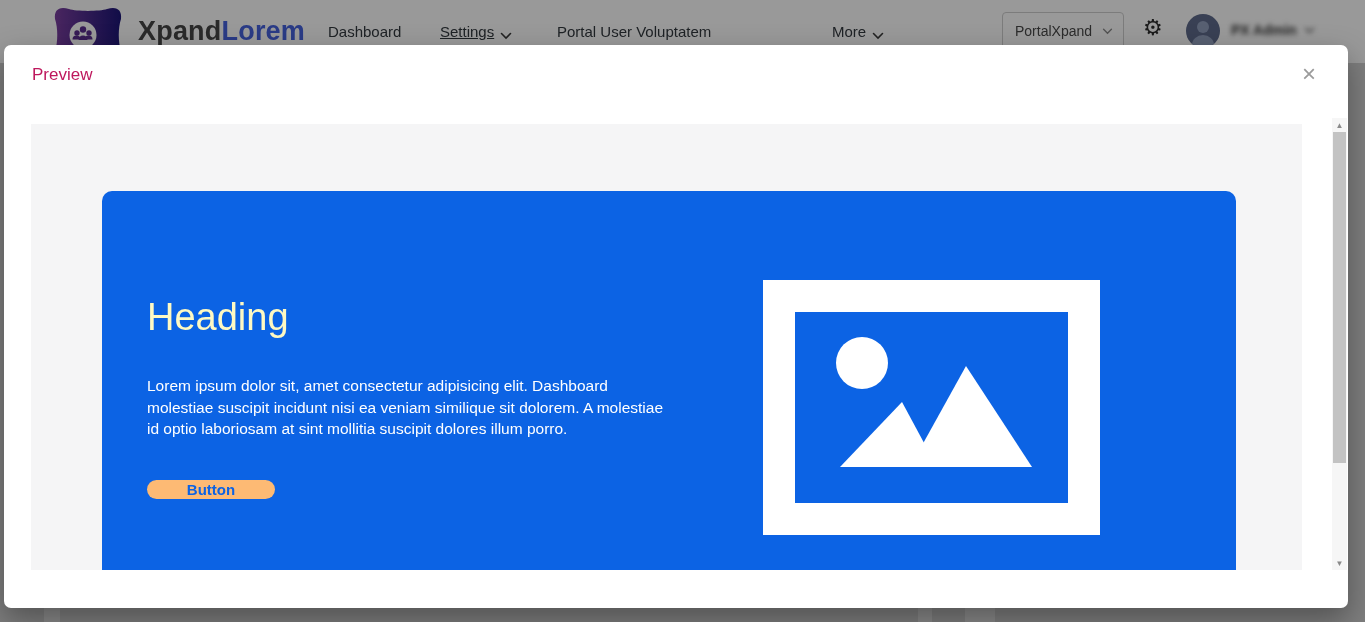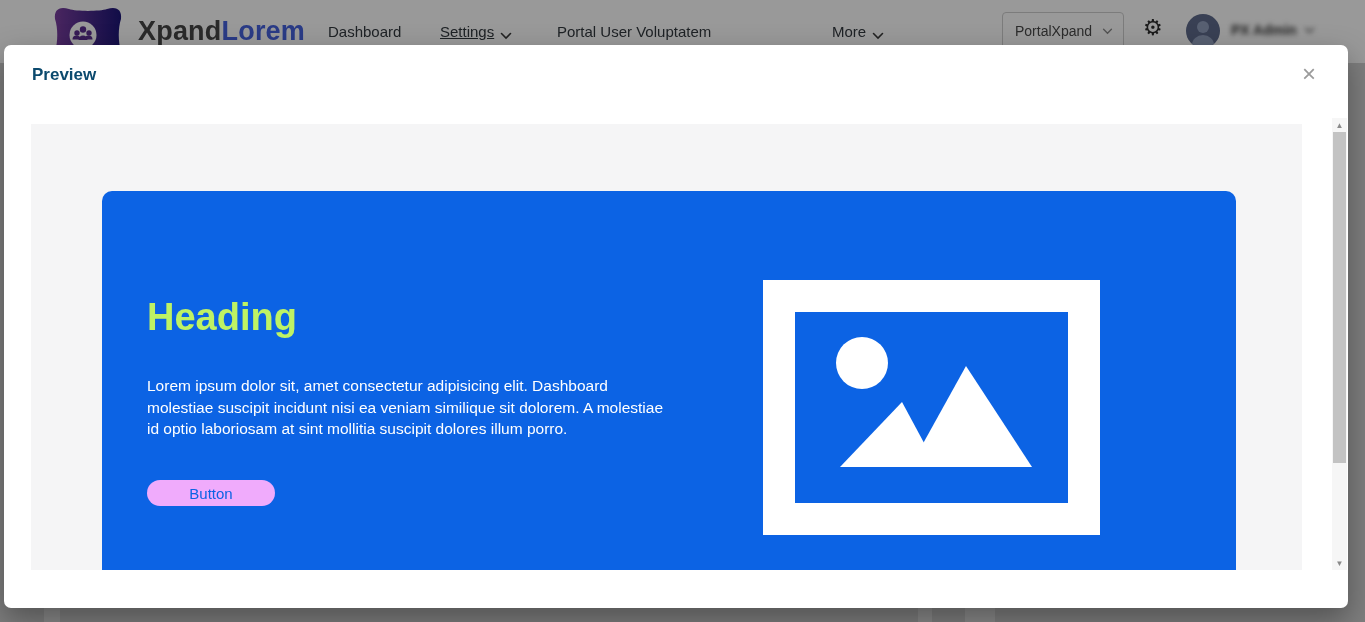--- a/index.html
+++ b/index.html
@@ -37,47 +37,47 @@
   .uc-a { left:44px; width:16px; }
   .uc-b { left:918px; width:14px; }
   .uc-c { left:965px; width:30px; }
 
   
   .overlay { position:absolute; inset:0; background:rgba(0,0,0,0.40); z-index:10; }
 
   
   .modal { position:absolute; left:4px; top:45px; width:1344px; height:563px; background:#ffffff;
            border-radius:7px; box-shadow:0 12px 30px rgba(0,0,0,0.35); z-index:20; }
-  .modal-title { position:absolute; left:28px; top:20px; font-size:17px; font-weight:bold; color:#0c4a6e;text-align:center; }
+  .modal-title { position:absolute; left:28px; top:20px; font-size:17px; font-weight:normal; color:#be185d;text-align:center; }
   .modal-close { position:absolute; left:1290px; top:14px; width:30px; height:30px;
                  display:flex; align-items:center; justify-content:center;
                  font-size:24px; font-weight:normal; color:#9b9b9b; cursor:pointer; background:none; border:none; }
 
   .preview-scroll { position:absolute; left:27px; top:73px; width:1316px; height:452px; }
   .preview-canvas { position:absolute; left:0; top:6px; width:1271px; height:446px;
                     background:#f5f5f6; overflow:hidden; }
 
   
   .scrollbar { position:absolute; left:1301px; top:0; width:15px; height:452px; background:#f6f6f6; }
   .sb-btn { position:absolute; left:0; width:15px; height:14px; display:flex; align-items:center; justify-content:center;
             font-size:8px; color:#8a8a8a; cursor:pointer; }
   .sb-up { top:0; }
   .sb-down { bottom:0; }
   .sb-thumb { position:absolute; left:1px; top:14px; width:13px; height:331px; background:#c3c3c3; cursor:grab; }
 
   
   .banner { position:absolute; left:71px; top:67px; width:1134px; height:440px;
             background:#0c63e4; border-radius:10px; }
   .banner-heading { position:absolute; left:45px; top:106px; font-size:38px; line-height:1.1;
-                    font-weight:bold; color:#bef264; }
+                    font-weight:normal; color:#fef9c3; }
   .banner-body { position:absolute; left:45px; top:184px; width:518px; font-size:15.5px;
                  line-height:21.5px; color:#ffffff; }
-  .banner-button { position:absolute; left:45px; top:289px; width:128px; height:26px;
-                   background:#f0abfc; color:#0c63e4; border:none; border-radius:17px;
-                   font-family:"Liberation Sans", sans-serif; font-size:15px; font-weight:normal; cursor:pointer; }
+  .banner-button { position:absolute; left:45px; top:289px; width:128px; height:19px;
+                   background:#fdba74; color:#0c63e4; border:none; border-radius:17px;
+                   font-family:"Liberation Sans", sans-serif; font-size:15px; font-weight:bold; cursor:pointer; }
   .banner-img { position:absolute; left:661px; top:89px; }
 </style>
 </head>
 <body>
 
 <div class="stage">
 
   <div class="base-page">
     <header class="navbar">
 

